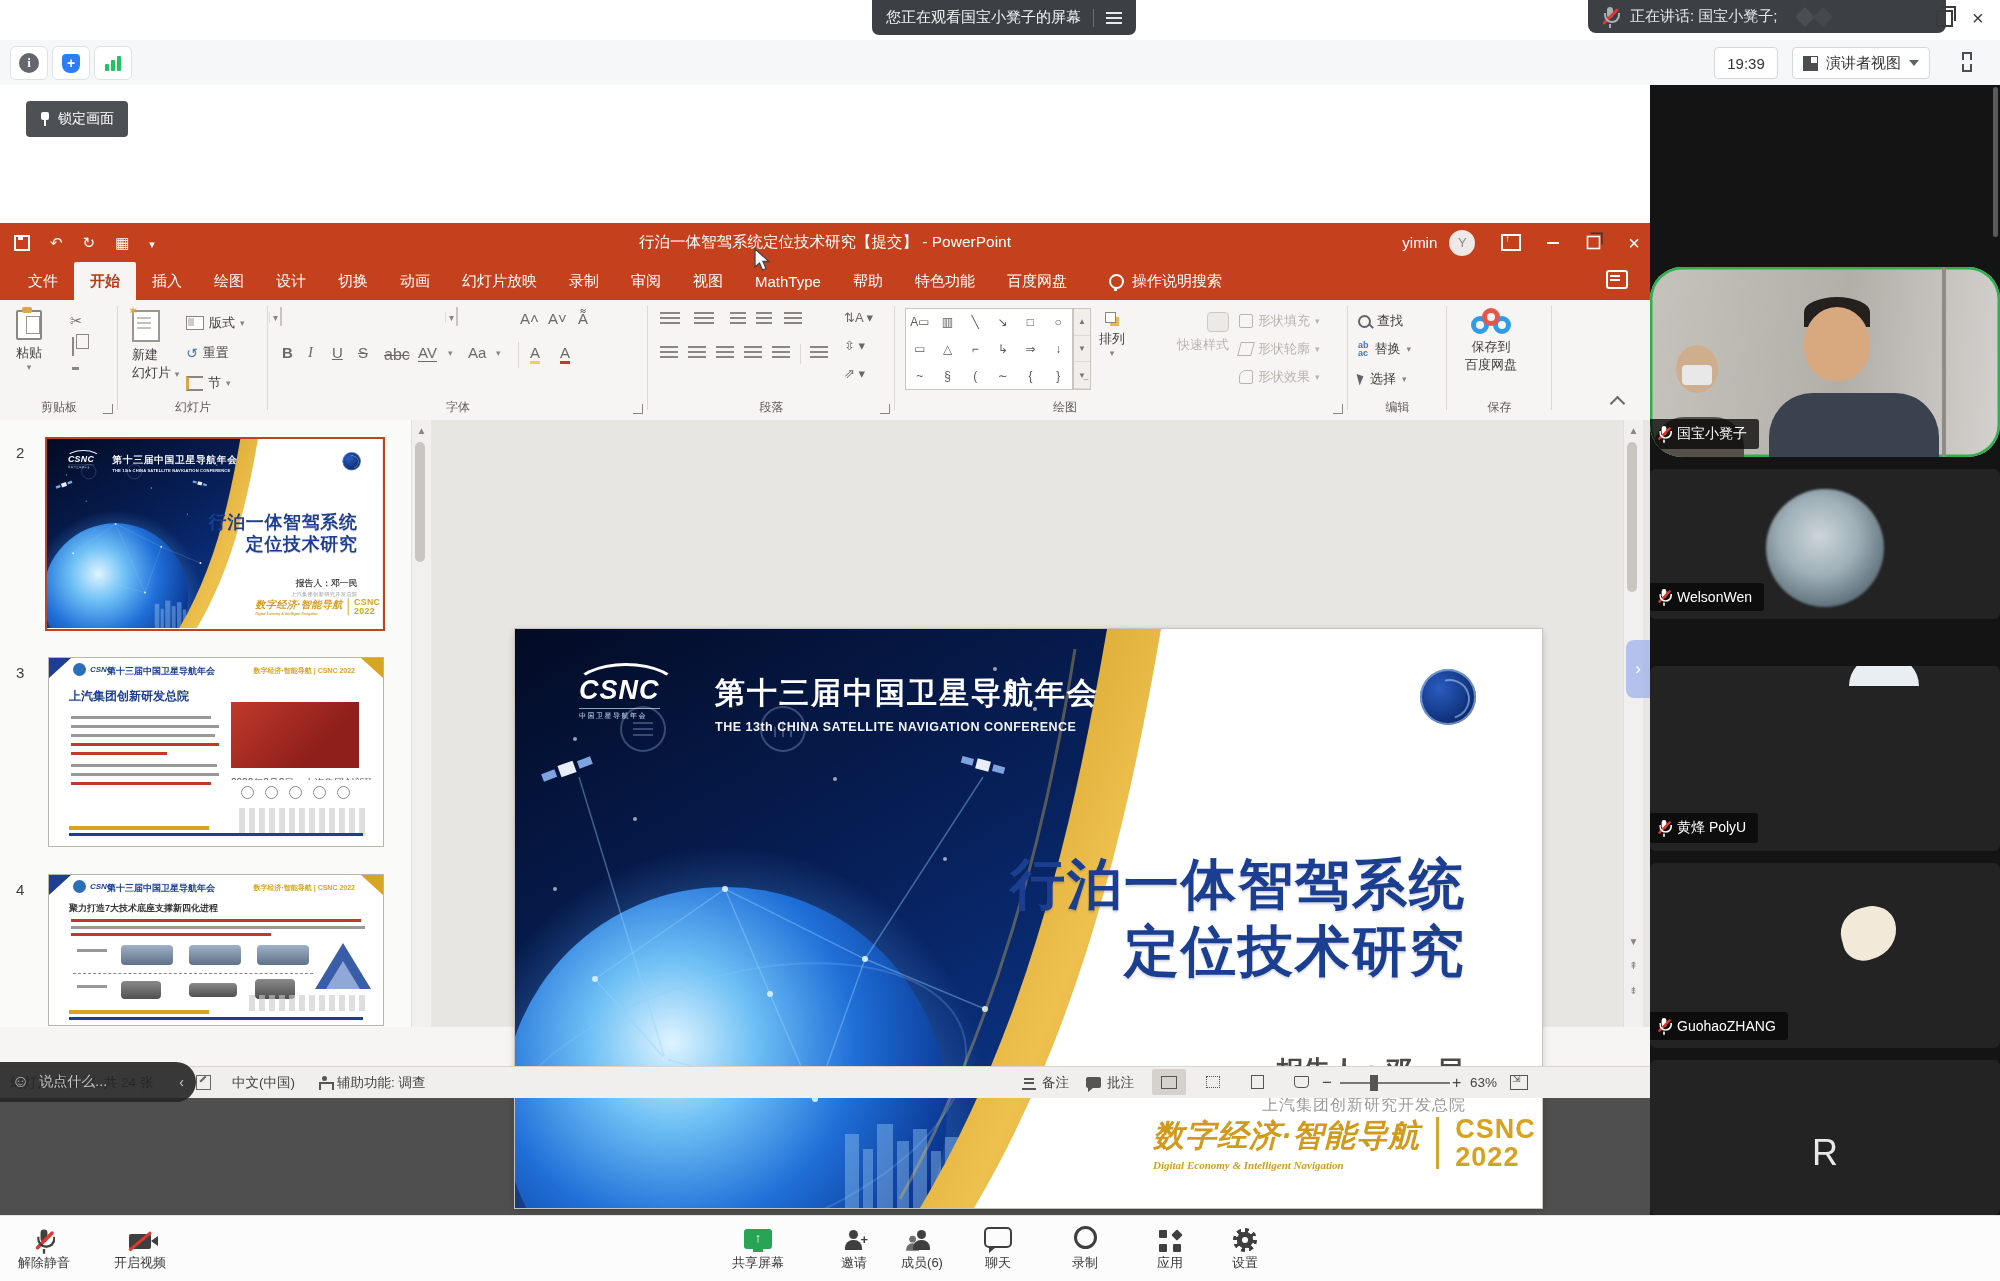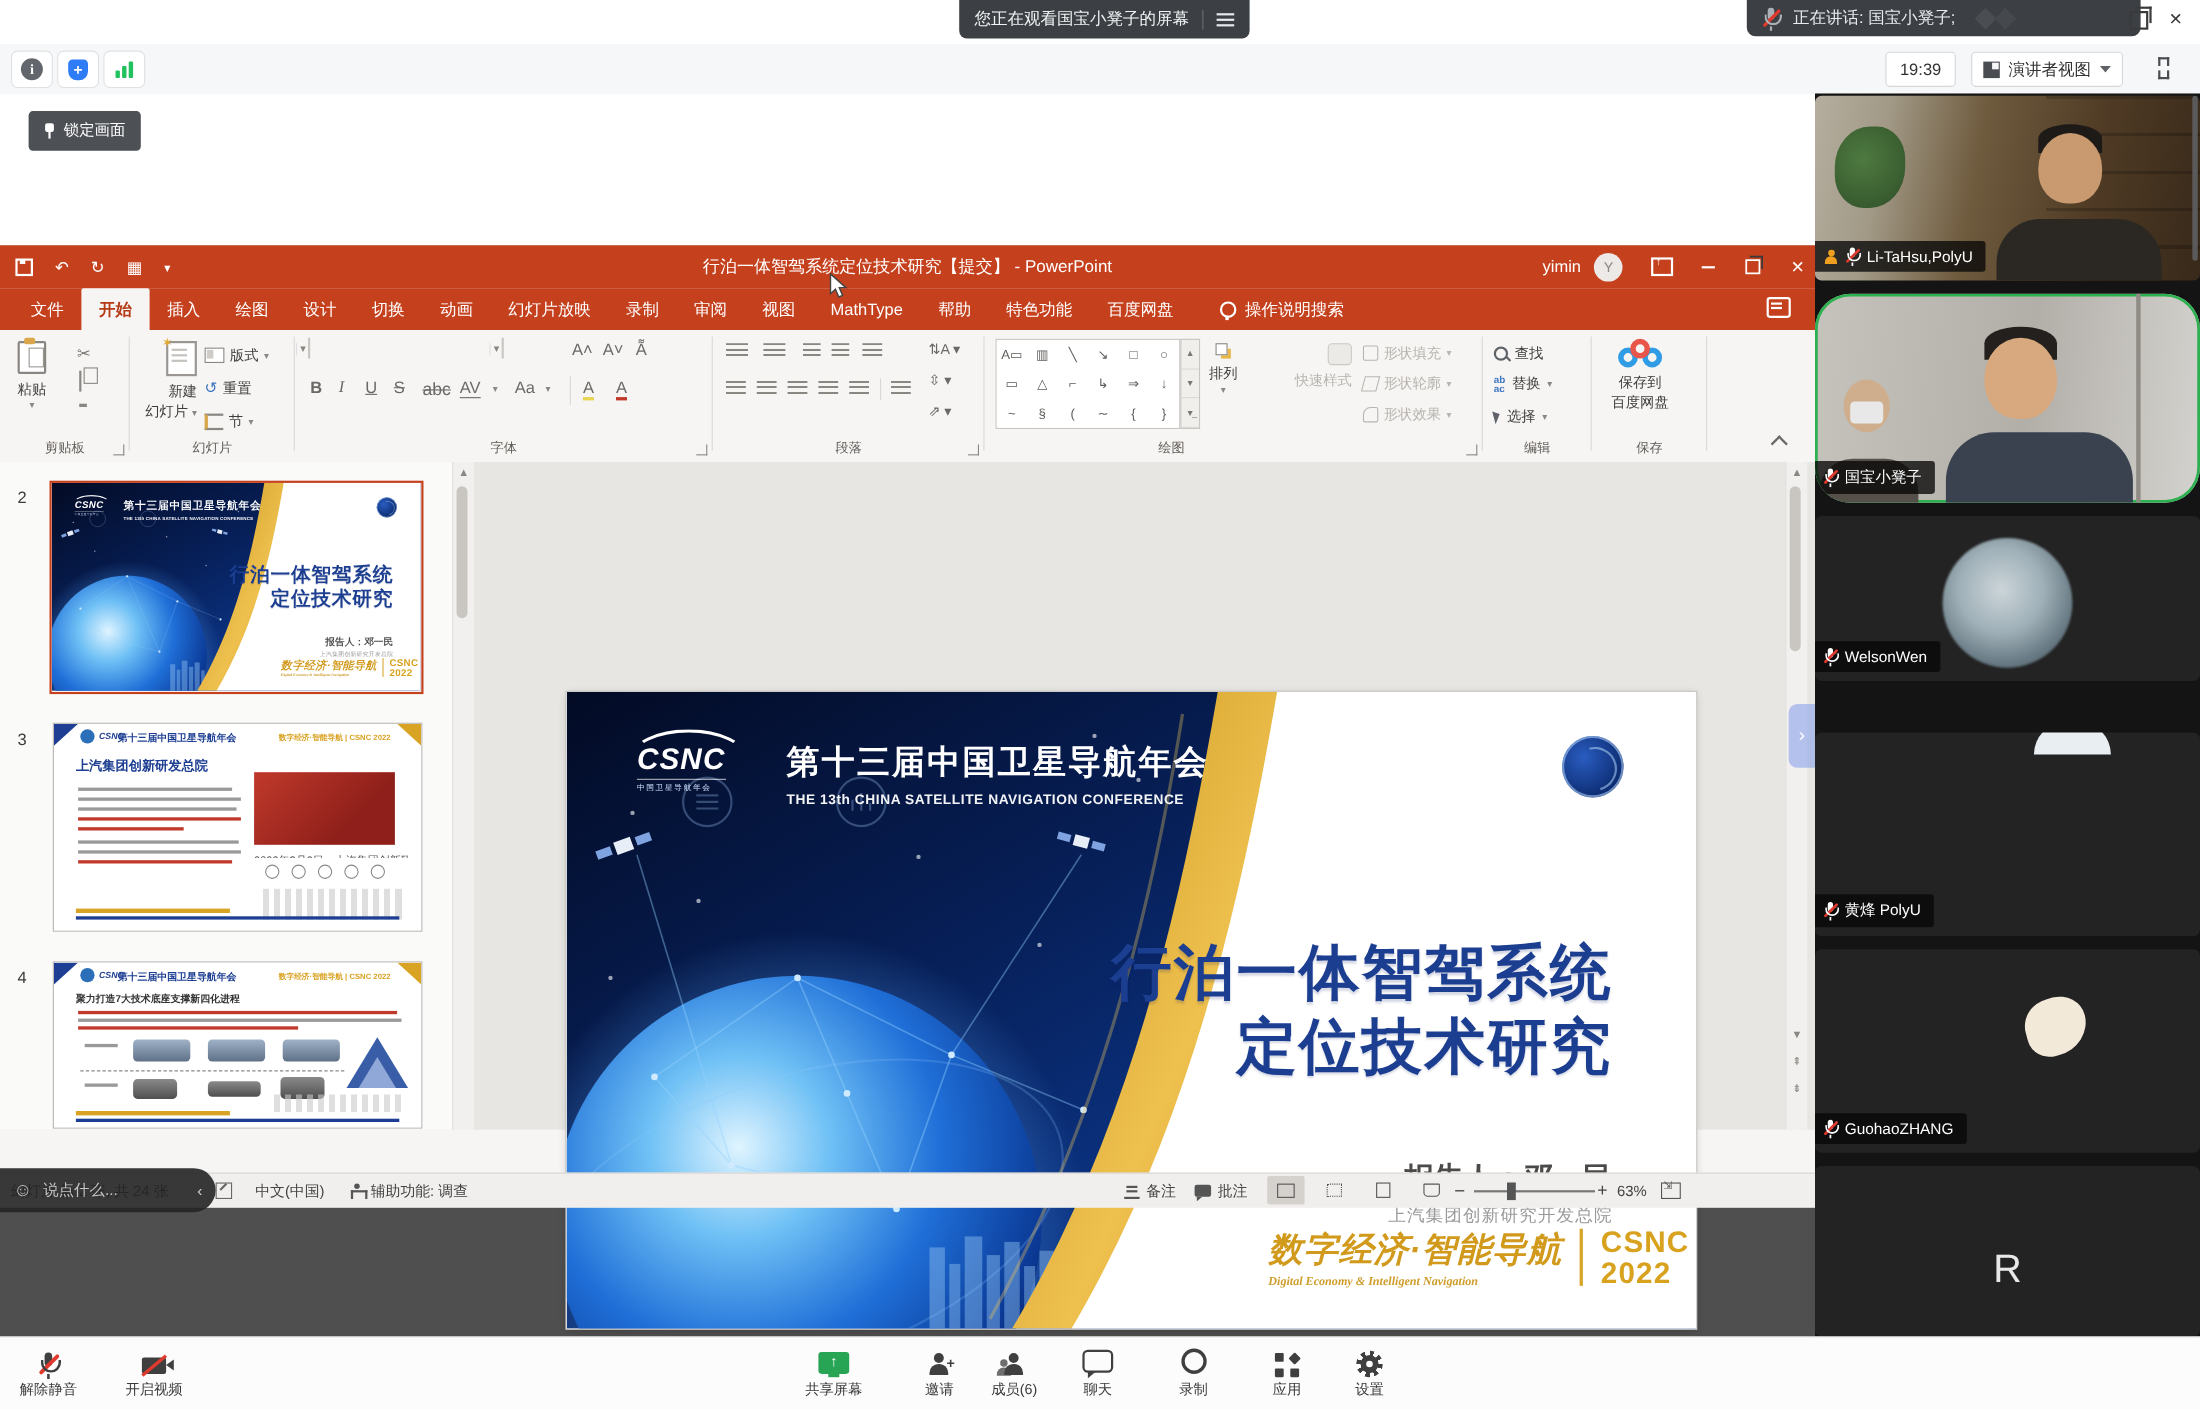--- a/index.html
+++ b/index.html
@@ -382,21 +382,21 @@
       </div>
       <span class="abs cut-ic" style="left:70px;top:12px;"></span>
       <span class="abs copy-ic" style="left:72px;top:38px;"></span>
       <span class="abs brush-ic" style="left:70px;top:66px;"></span>
       <div class="glabel">剪贴板</div>
       <span class="dlg"></span>
       <span class="vdiv" style="left:117px;"></span>
     </div>
 
     <div class="grp" style="left:118px;width:150px;">
-      <div class="abs" style="left:14px;top:10px;text-align:right;cursor:pointer;">
+      <div class="abs" style="left:14px;top:10px;text-align:left;cursor:pointer;">
         <span class="newslide-ic" style="display:inline-block;"></span>
         <div class="rbt">新建</div>
         <div class="rbt"><span>幻灯片</span> <span style="font-size:9px;color:#8a8783;">▾</span></div>
       </div>
       <div class="abs flex" style="left:68px;top:14px;gap:5px;cursor:pointer;">
         <span class="mini-slide"></span>
         <span class="rbt">版式</span>
           <span style="font-size:9px;color:#8a8783;">▾</span>
       </div>
       <div class="abs flex" style="left:68px;top:44px;gap:5px;cursor:pointer;">
@@ -893,35 +893,20 @@
 <div class="chatpill">
   <span class="smile">☺</span>
   <span>说点什么...</span>
   <span style="margin-left:auto;color:#d0d0d0;">‹</span>
 </div>
 
 <div class="bluechev" style="top:640px;left:1626px;">›</div>
 
 <div id="sidebar">
 
-  <div class="tile v1" style="top:2px;height:168px;">
-    <span class="shelf"></span>
-      <span class="plant"></span>
-      <span class="hair"></span>
-      <span class="head"></span>
-      <span class="body"></span>
-    <div class="nametag">
-      <span class="host-ic"></span>
-      <span class="mic mic-s">
-          <i class="stem"></i>
-          <i class="slash"></i>
-        </span>
-      <span>Li-TaHsu,PolyU</span>
-    </div>
-  </div>
 
   <div class="tile v2 speaking" style="top:182px;height:190px;">
     <span class="frame"></span>
       <span class="hair"></span>
       <span class="head"></span>
       <span class="body"></span>
     <span class="head2"></span>
       <span class="mask2"></span>
       <span class="body2"></span>
     <div class="nametag">

